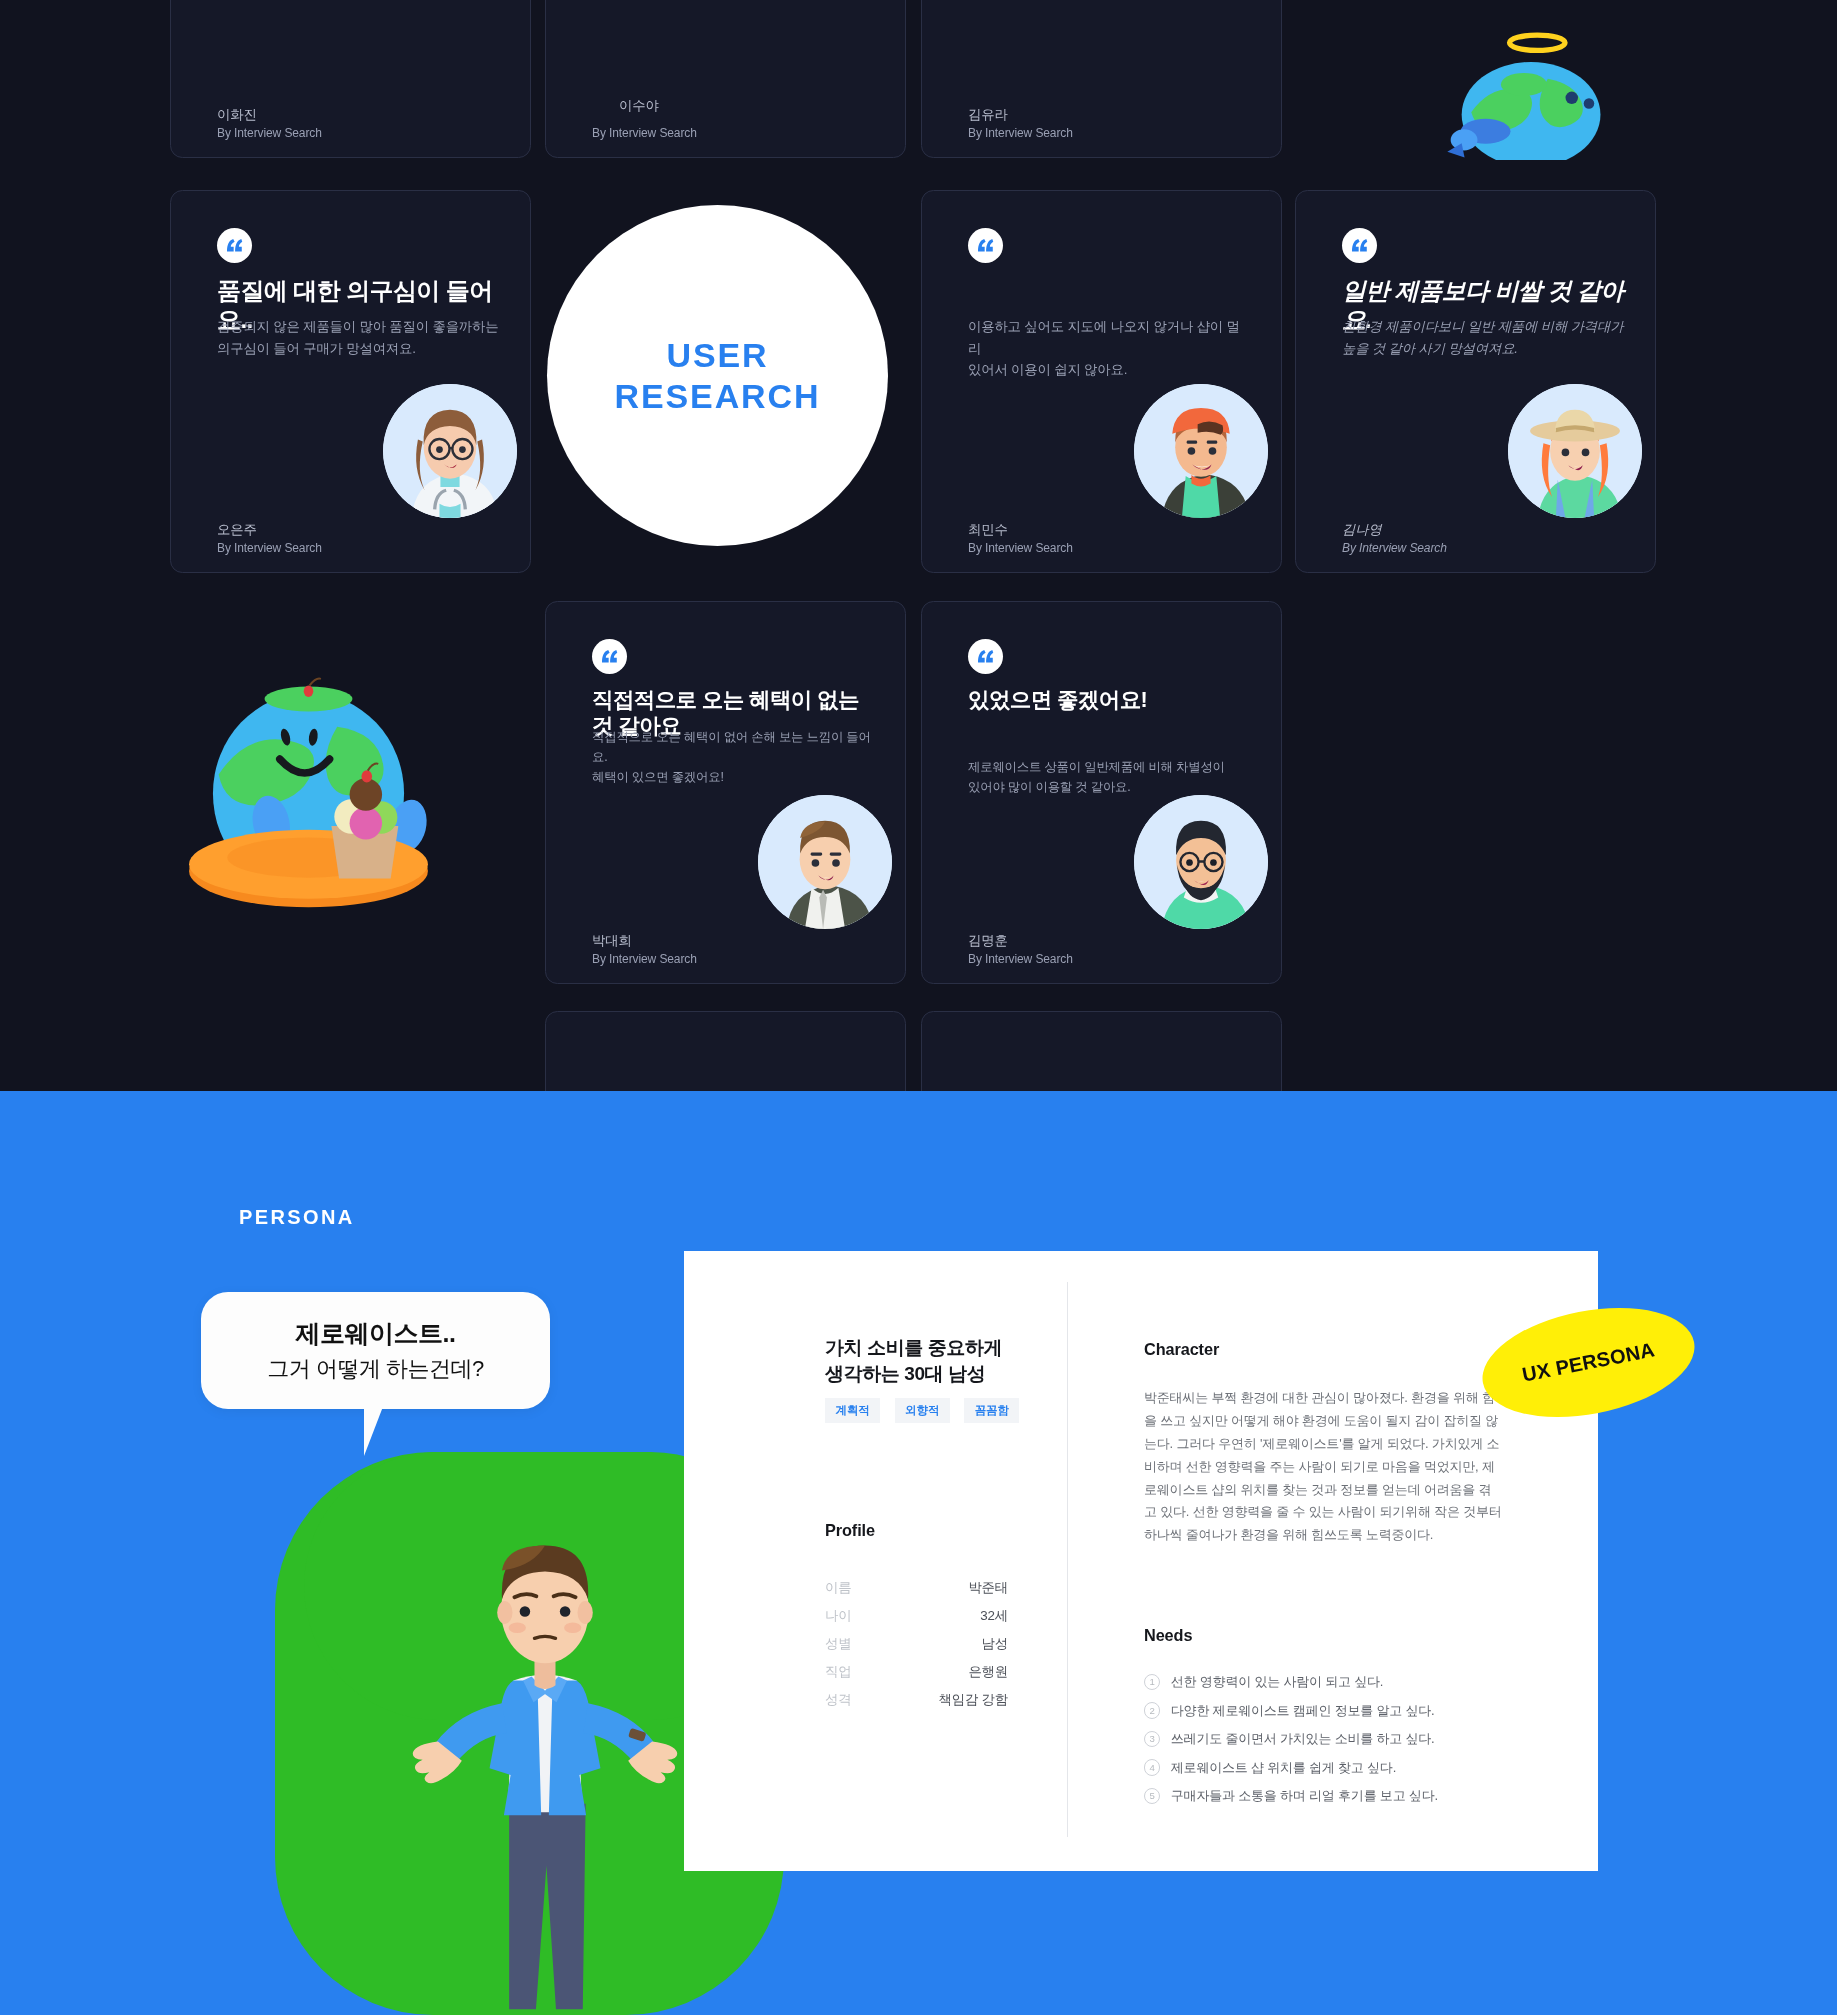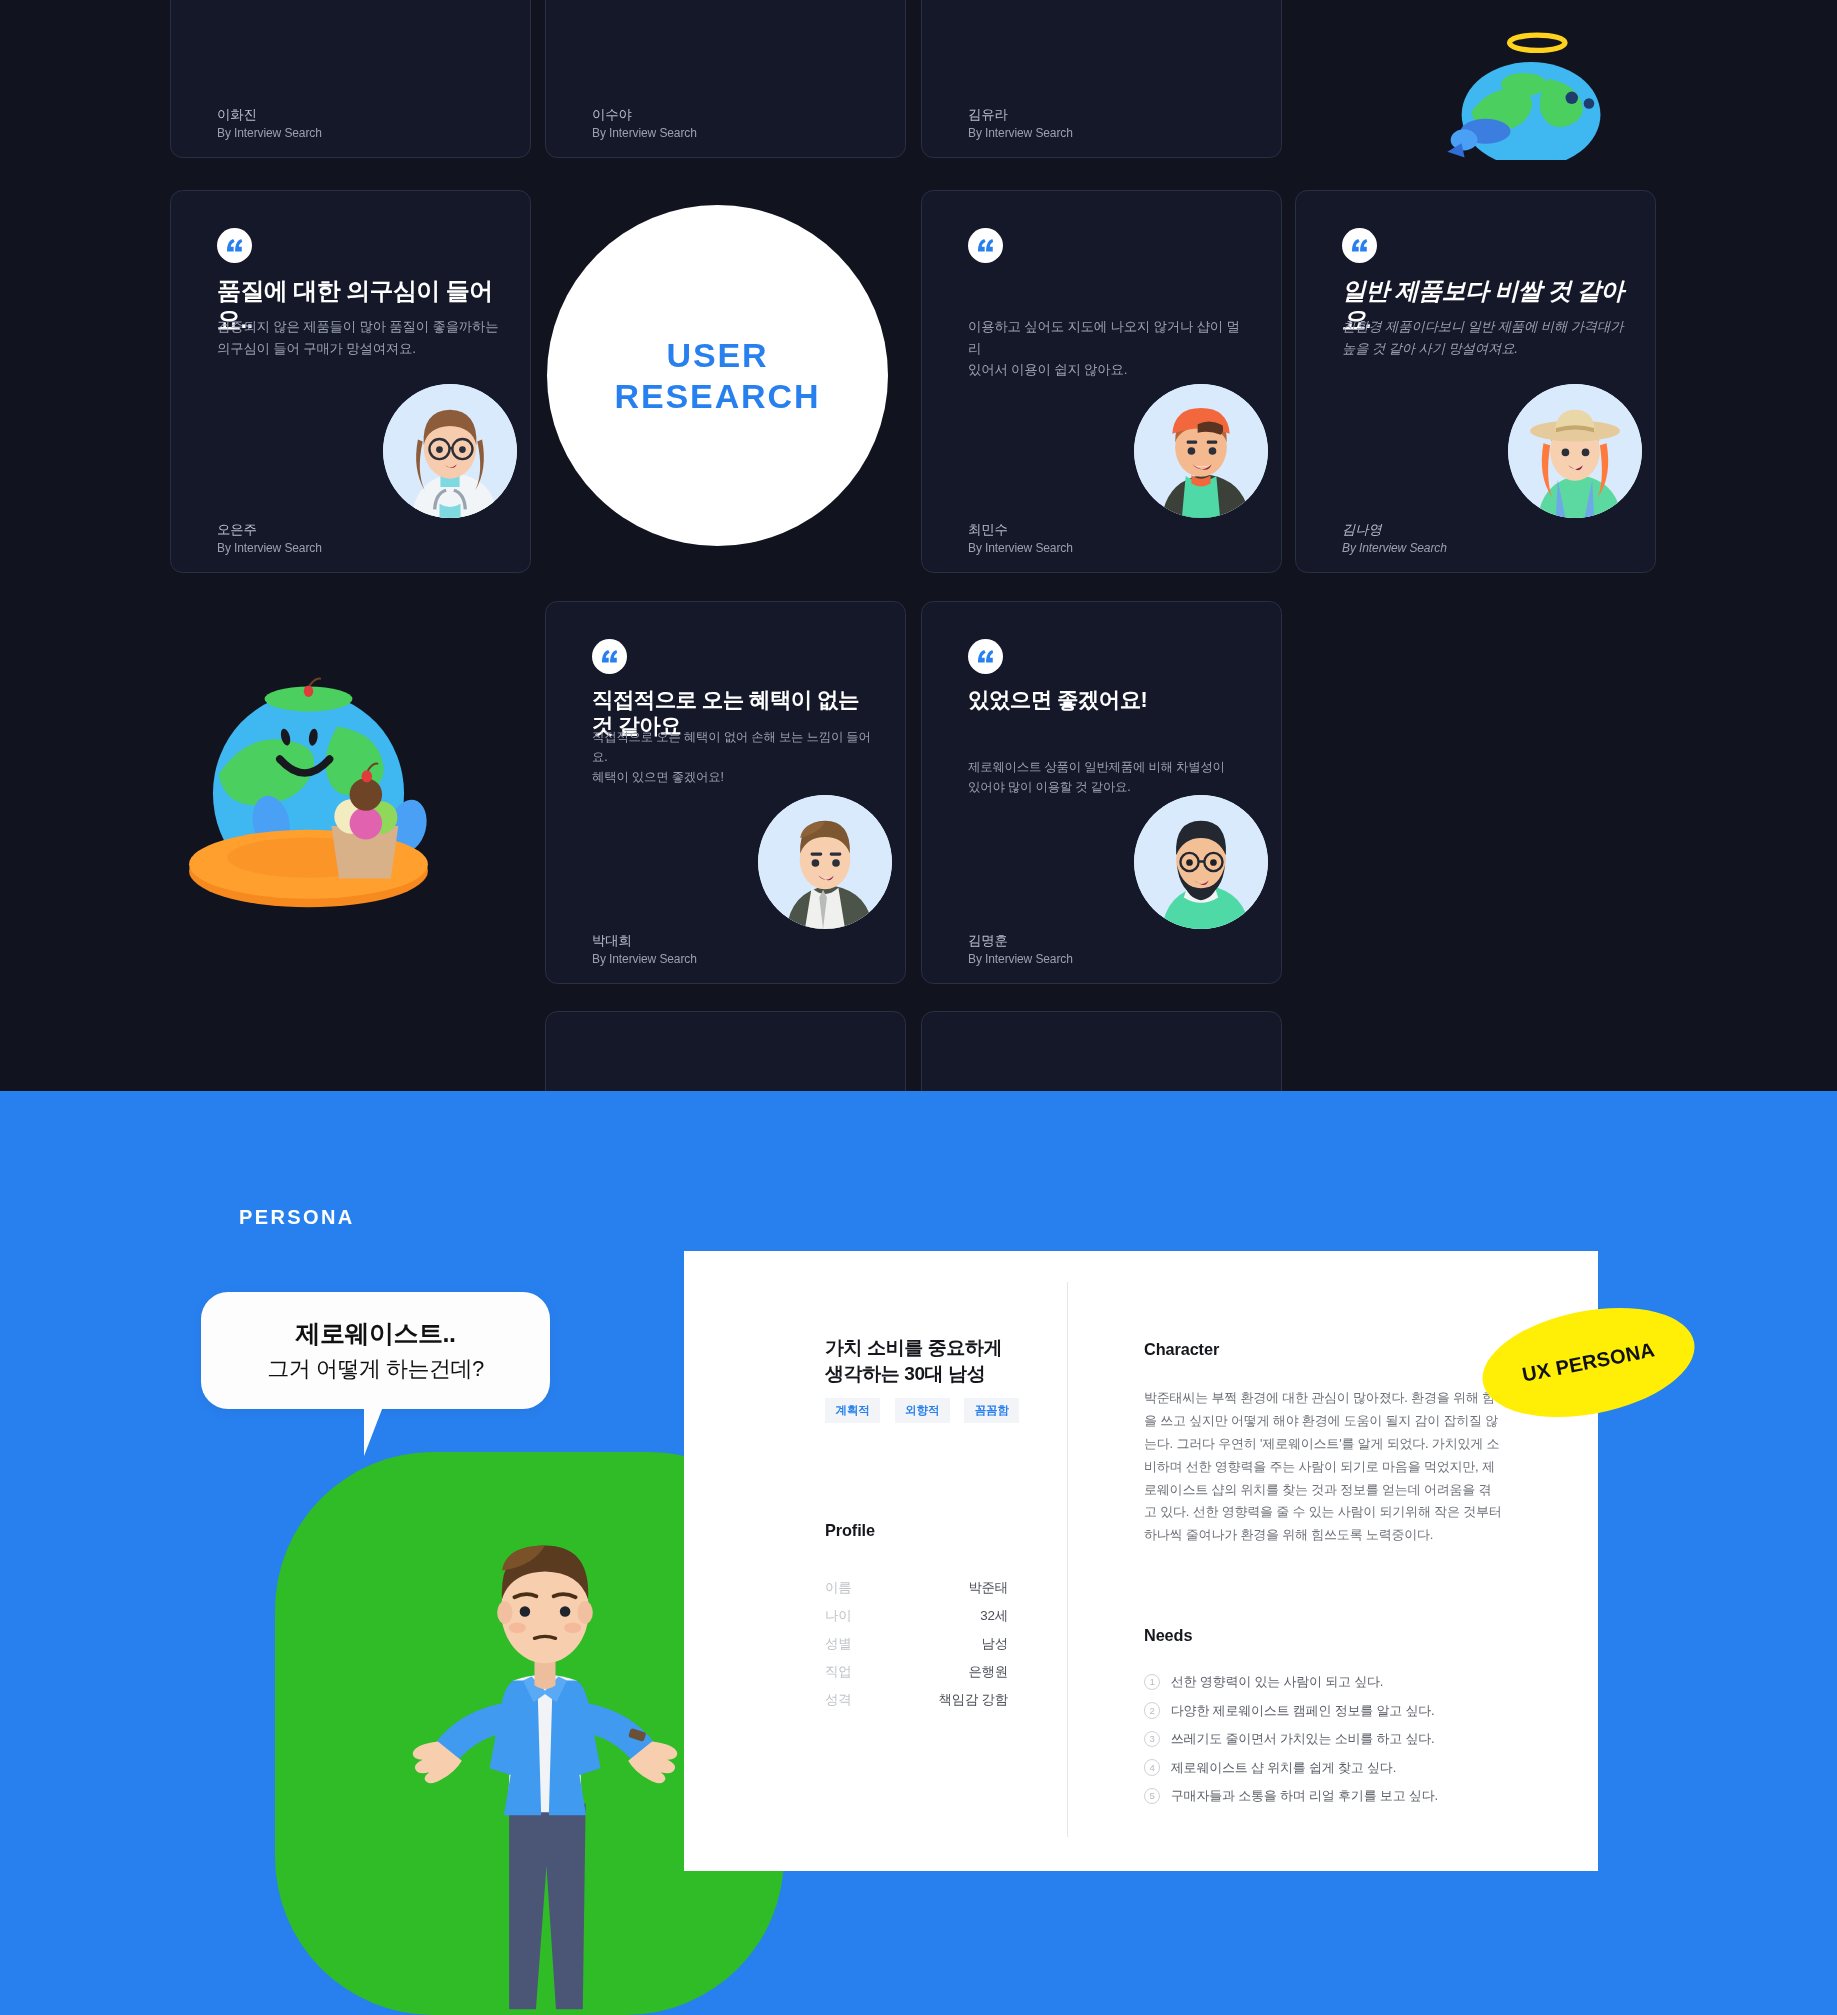--- a/index.html
+++ b/index.html
@@ -311,21 +311,21 @@
 </head>
 <body>
 
 <div id="research-section">
 
   <div class="card card-partial-top" style="left:170px; width:361px;">
     <div class="card-name" style="top:330px;">이화진</div>
     <div class="card-by" style="top:350px;">By Interview Search</div>
   </div>
   <div class="card card-partial-top" style="left:545px; width:361px;">
-    <div class="card-name" style="top:330px;">이수야</div>
+    <div class="card-name" style="top:321px;margin-left:27px;">이수야</div>
     <div class="card-by" style="top:350px;">By Interview Search</div>
   </div>
   <div class="card card-partial-top" style="left:921px; width:361px;">
     <div class="card-name" style="top:330px;">김유라</div>
     <div class="card-by" style="top:350px;">By Interview Search</div>
   </div>
 
   <div id="angel-globe-illo">
     <svg width="187" height="134" viewBox="0 0 390 280">
       <ellipse cx="228" cy="35" rx="58" ry="16" fill="none" stroke="#ffd21e" stroke-width="11"></ellipse>

